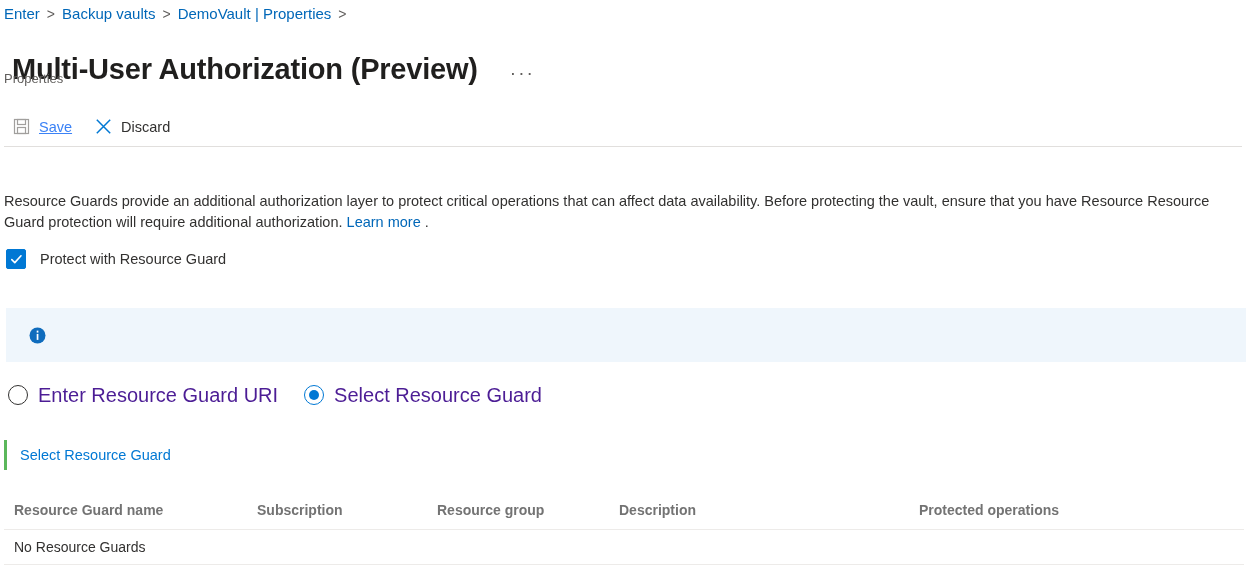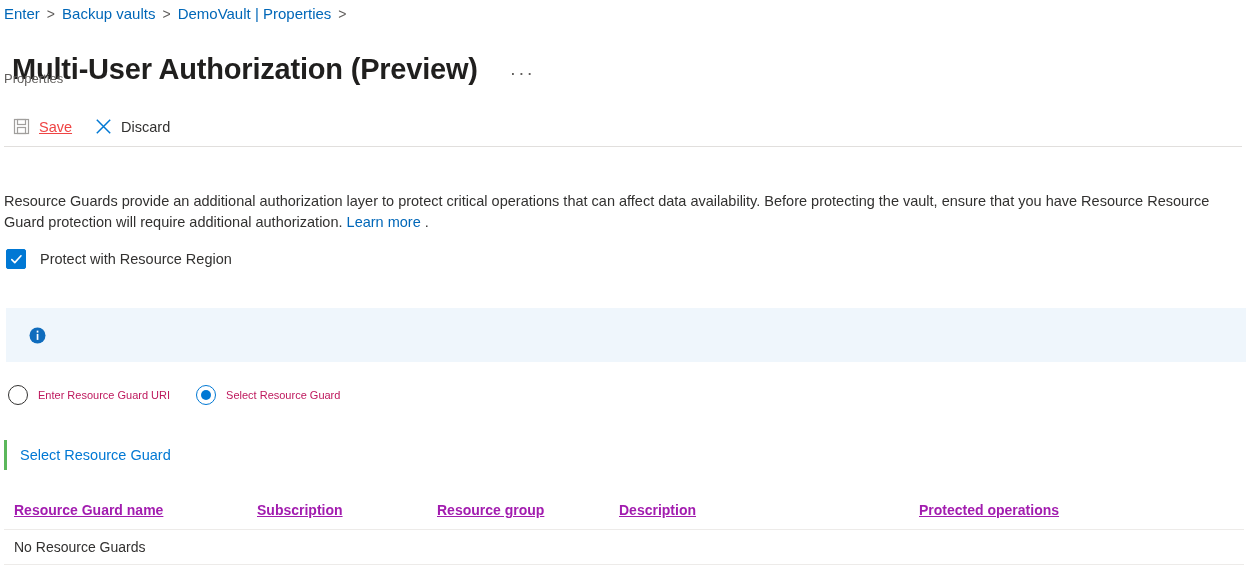--- a/index.html
+++ b/index.html
@@ -106,21 +106,21 @@
   .cmd-ico {
     width: 19px;
     height: 19px;
     margin-right: 8px;
     display: inline-flex;
     align-items: center;
     justify-content: center;
     flex: none;
   }
   .cmd-label { font-size: 14.5px; line-height: 20px; }
-  .cmd.disabled .cmd-label { color: #ef4444; text-decoration: underline; }
+  .cmd.disabled .cmd-label { color: #3b82f6; text-decoration: underline; }
   .cmd.enabled .cmd-label { color: #323130; }
 
   .cmd-divider {
     position: absolute;
     left: 4px;
     top: 146px;
     width: 1238px;
     height: 1px;
     background: #e1dfdd;
   }
@@ -233,23 +233,23 @@
     left: 50%;
     top: 50%;
     transform: translate(-50%, -50%);
     width: 10px;
     height: 10px;
     border-radius: 50%;
     background: #0078d4;
   }
   .rd-label {
     margin-left: 10px;
-    font-size: 11px;
+    font-size: 20px;
     line-height: 20px;
-    color: #be185d;
+    color: #4c1d95;
     white-space: nowrap;
   }
 
   
   .select-action {
     position: absolute;
     left: 0;
     top: 440px;
     display: flex;
     align-items: center;
@@ -280,25 +280,24 @@
   }
   .grid-head {
     display: flex;
     align-items: center;
     height: 38px;
     border-bottom: 1px solid #edebe9;
   }
   .grid-head .col {
     font-size: 14px;
     font-weight: 600;
-    color: #a21caf;
+    color: #737373;
     line-height: 19px;
     white-space: nowrap;
     overflow: hidden;
-    text-decoration: underline;
   }
   .grid-row {
     display: flex;
     align-items: center;
     height: 35px;
     border-bottom: 1px solid #edebe9;
   }
   .grid-row .cell {
     font-size: 14px;
     color: #323130;
@@ -356,21 +355,21 @@
   <div class="cmd-divider"></div>
 
   <p class="desc"><span>Resource Guards provide an additional authorization layer to protect critical operations that can affect data availability. Before protecting the vault, ensure that you have Resource Resource Guard protection will require additional authorization. </span><span class="inline-link">Learn more</span><span> .</span></p>
 
   <div class="checkbox-row">
     <span class="cbx">
       <svg width="13" height="13" viewBox="0 0 13 13">
         <path d="M1.8 6.6 L4.8 9.6 L11 2.8" stroke="#ffffff" stroke-width="1.6" fill="none" stroke-linecap="round" stroke-linejoin="round"></path>
       </svg>
     </span>
-    <span class="cbx-label">Protect with Resource Region</span>
+    <span class="cbx-label">Protect with Resource Guard</span>
   </div>
 
   <div class="info-banner">
     <span class="info-ico">
       <svg width="17" height="17" viewBox="0 0 17 17">
         <circle cx="8.5" cy="8.5" r="8" fill="#0f6cbd"></circle>
         <rect x="7.7" y="6.9" width="1.7" height="6" fill="#ffffff"></rect>
         <rect x="7.7" y="3.6" width="1.7" height="2" fill="#ffffff"></rect>
       </svg>
     </span>

